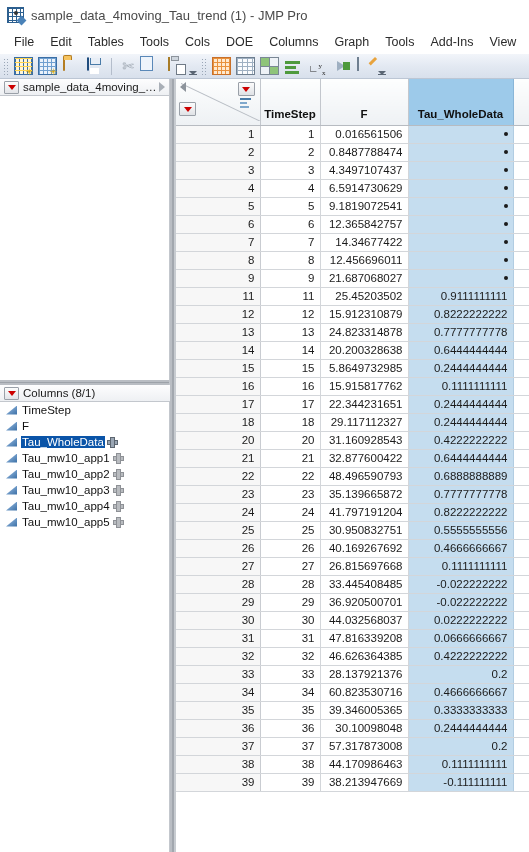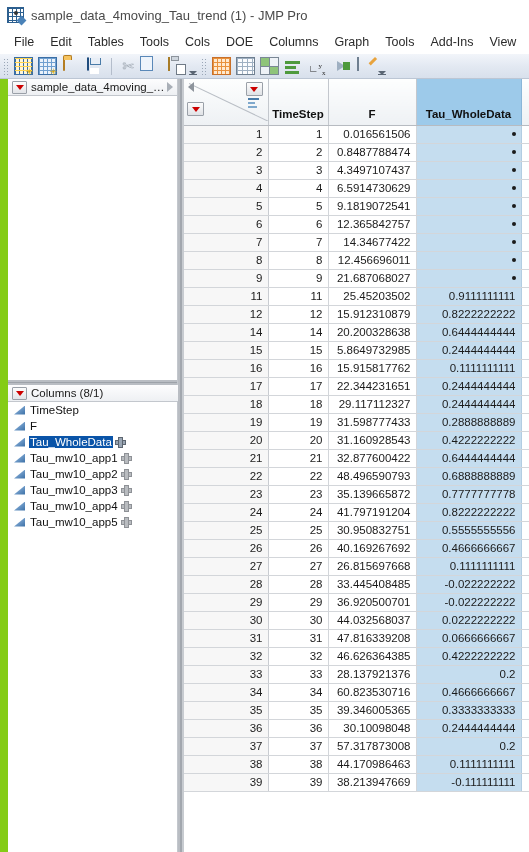--- a/index.html
+++ b/index.html
@@ -298,23 +298,22 @@
     min-height: 0;
     background: #ffffff;
   }
 
   
   .leftpane {
     width: 170px;
     flex: 0 0 170px;
     display: flex;
     flex-direction: column;
-    background: #84cc16;
+    background: #ec4899;
     min-height: 0;
-    padding-left: 8px;
   }
   .panel-head {
     height: 17px;
     background: linear-gradient(to bottom, #fdfdfe, #eef0f3);
     border-bottom: 1px solid #c3c7cd;
     display: flex;
     align-items: center;
     padding-left: 4px;
     box-sizing: border-box;
     flex: 0 0 auto;
@@ -851,20 +850,27 @@
               <td class="pad"></td>
             </tr>
             <tr>
               <td class="rownum">12</td>
               <td>12</td>
               <td>15.912310879</td>
               <td class="tau">0.8222222222</td>
               <td class="pad"></td>
             </tr>
             <tr>
+              <td class="rownum">13</td>
+              <td>13</td>
+              <td>24.823314878</td>
+              <td class="tau">0.7777777778</td>
+              <td class="pad"></td>
+            </tr>
+            <tr>
               <td class="rownum">14</td>
               <td>14</td>
               <td>20.200328638</td>
               <td class="tau">0.6444444444</td>
               <td class="pad"></td>
             </tr>
             <tr>
               <td class="rownum">15</td>
               <td>15</td>
               <td>5.8649732985</td>
@@ -886,27 +892,20 @@
               <td class="pad"></td>
             </tr>
             <tr>
               <td class="rownum">18</td>
               <td>18</td>
               <td>29.117112327</td>
               <td class="tau">0.2444444444</td>
               <td class="pad"></td>
             </tr>
             <tr>
-              <td class="rownum">19</td>
-              <td>19</td>
-              <td>31.598777433</td>
-              <td class="tau">0.2888888889</td>
-              <td class="pad"></td>
-            </tr>
-            <tr>
               <td class="rownum">20</td>
               <td>20</td>
               <td>31.160928543</td>
               <td class="tau">0.4222222222</td>
               <td class="pad"></td>
             </tr>
             <tr>
               <td class="rownum">21</td>
               <td>21</td>
               <td>32.877600422</td>

